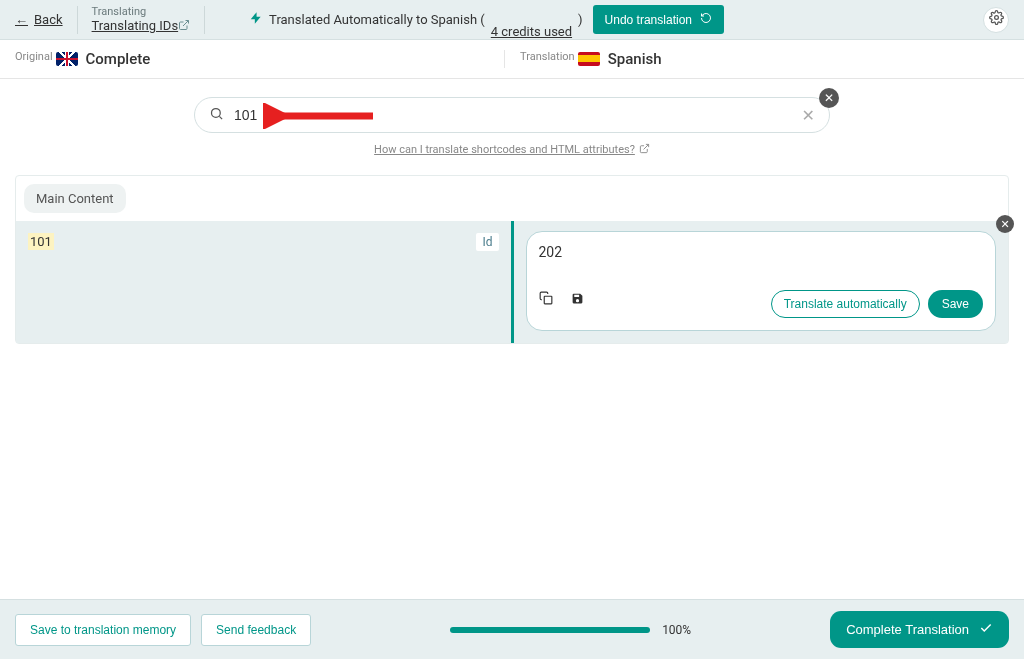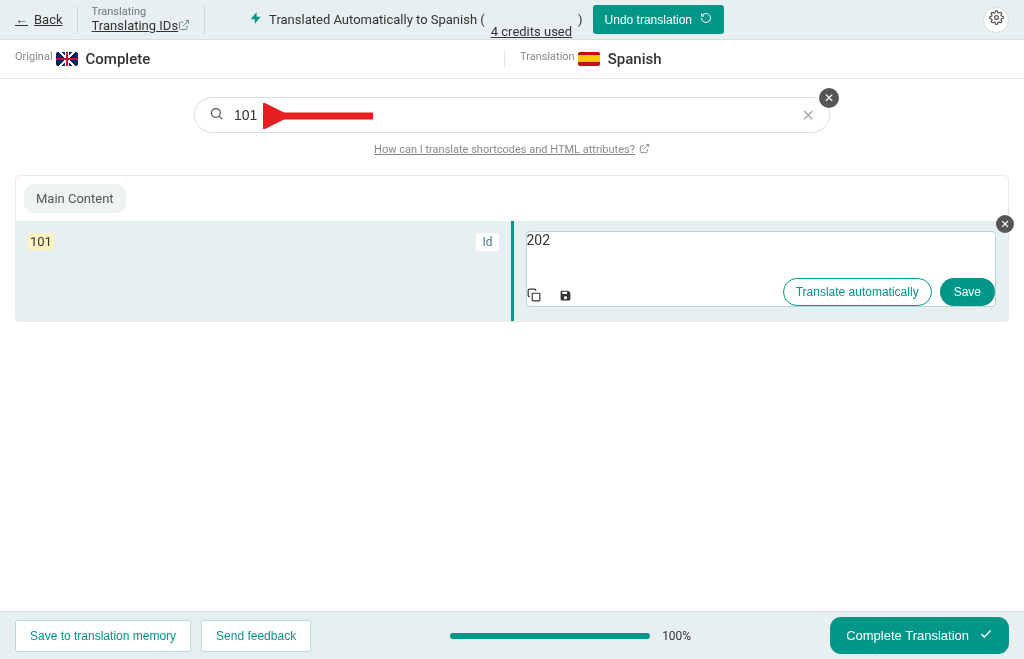--- a/index.html
+++ b/index.html
@@ -248,33 +248,33 @@
       border-radius: 2px;
     }
     .row-right {
       flex: 1;
       padding: 10px 12px 12px;
       background: #e7eff0;
       position: relative;
     }
     .translation-box {
       border: 1px solid #b8d5d8;
-      border-radius: 4px;
+      border-radius: 16px;
       background: #fff;
-      padding: 0;
+      padding: 12px;
       position: relative;
     }
     .translation-text {
       font-size: 14px;
       color: #333;
       padding-bottom: 24px;
     }
     .tb-actions {
       display: flex;
-      align-items: flex-end;
+      align-items: flex-start;
       justify-content: space-between;
       margin-top: 6px;
     }
     .tb-left-icons {
       display: flex;
       gap: 18px;
       color: #333;
     }
     .tb-left-icons span { cursor: pointer; }
     .tb-right {
@@ -312,21 +312,21 @@
       align-items: center;
       justify-content: center;
       font-size: 11px;
       cursor: pointer;
     }
     .footer {
       position: absolute;
       bottom: 0;
       left: 0;
       right: 0;
-      height: 48px;
+      height: 60px;
       background: #e7eff0;
       border-top: 1px solid #d5e0e1;
       display: flex;
       align-items: center;
       padding: 2px 15px;
       gap: 10px;
     }
     .footer-btn {
       background: #fff;
       border: 1px solid #b8d5d8;

